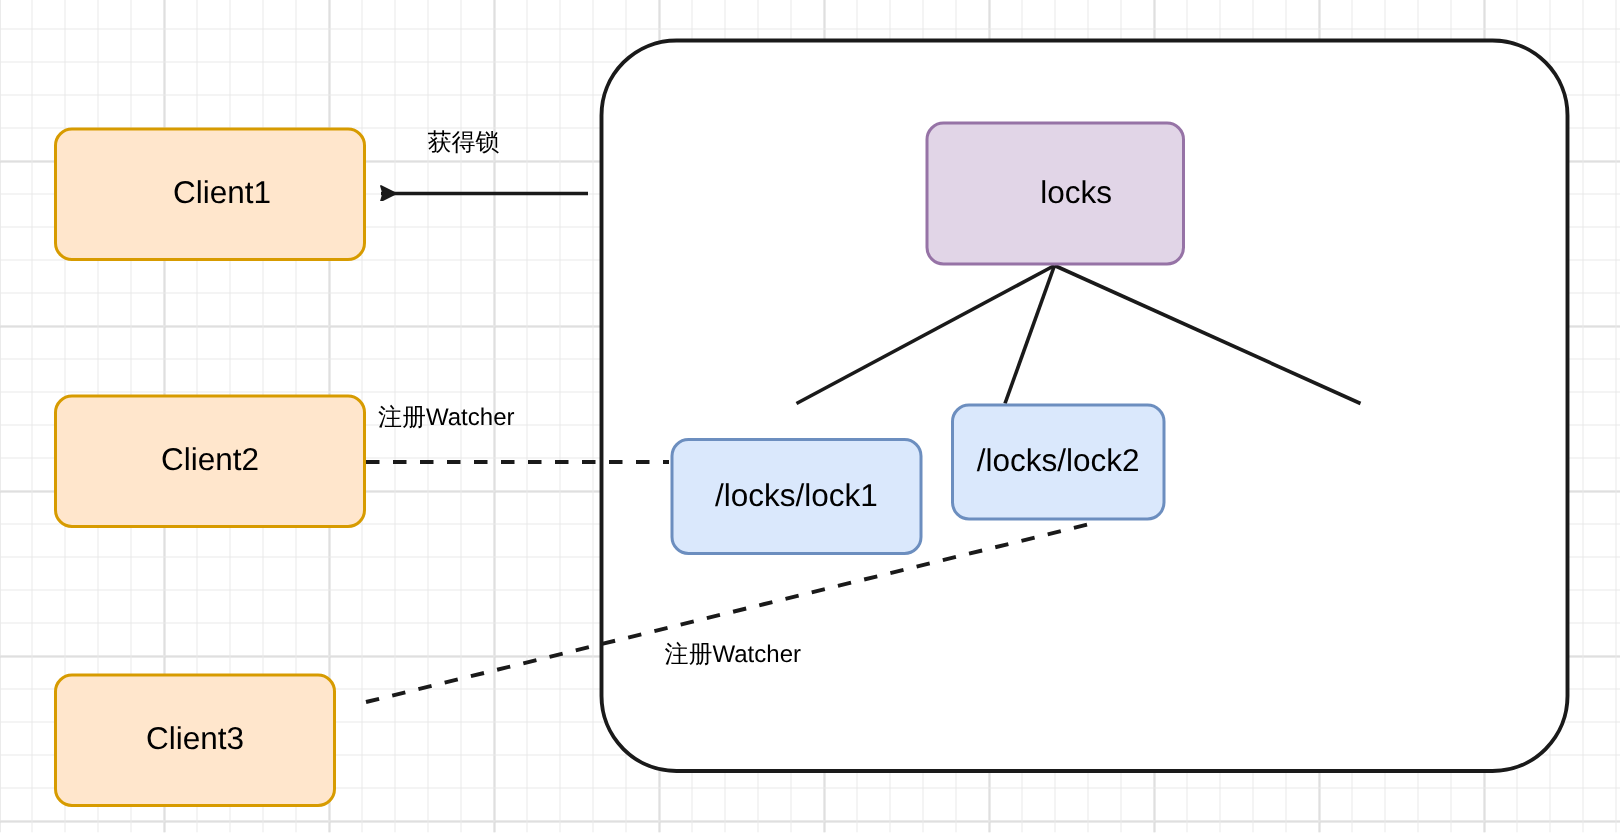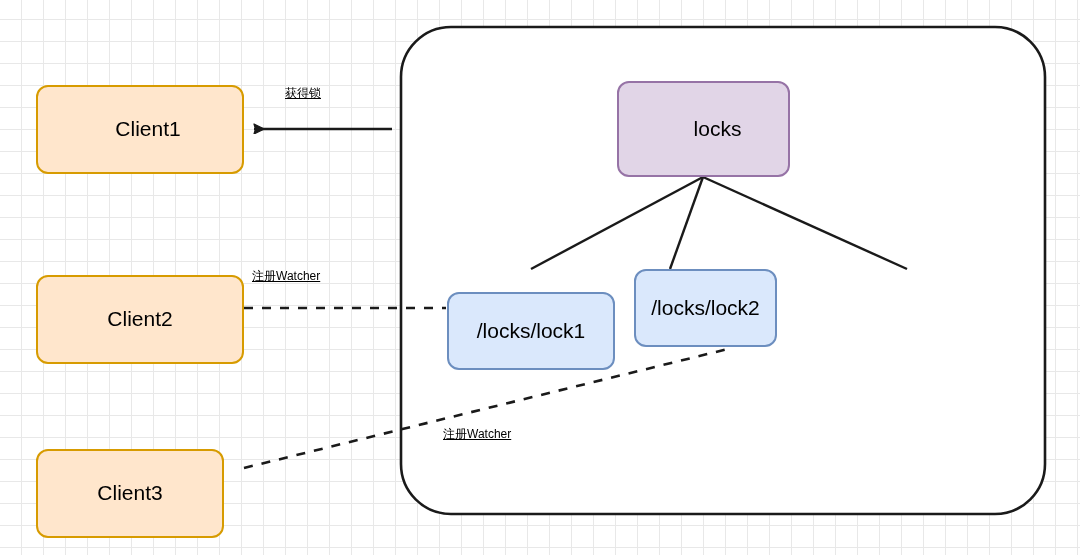--- a/index.html
+++ b/index.html
@@ -59,24 +59,23 @@
   }
   .lock-node {
     background: #dae8fc;
     border: 2px solid #6c8ebf;
     border-radius: 12px;
     font-size: 21px;
   }
   .edge-label {
     position: absolute;
     color: #000000;
-    font-size: 12px;
+    font-size: 16px;
     white-space: nowrap;
     line-height: 1.2;
-    text-decoration: underline;
   }
 </style>
 </head>
 <body>
 
 <div id="canvas">
 
   <svg id="svg-layer" viewBox="0 0 1080 555" xmlns="http://www.w3.org/2000/svg">
     <defs>
       <marker id="arrow-left" markerWidth="12" markerHeight="12" refX="10" refY="5" orient="auto" markerUnits="userSpaceOnUse">
@@ -94,21 +93,21 @@
 
     <line x1="244" y1="308" x2="446" y2="308" stroke="#1a1a1a" stroke-width="2.6" stroke-dasharray="9 9"></line>
 
     <line x1="244" y1="468" x2="732" y2="348" stroke="#1a1a1a" stroke-width="2.6" stroke-dasharray="9 9"></line>
   </svg>
 
   <div class="node client-node" style="left:36px; top:85px; width:208px; height:89px;padding-left:16px;">
     <span>Client1</span>
   </div>
 
-  <div class="node client-node" style="left:36px; top:263px; width:208px; height:89px;margin-top:12px;">
+  <div class="node client-node" style="left:36px; top:263px; width:208px; height:89px;">
     <span>Client2</span>
   </div>
 
   <div class="node client-node" style="left:36px; top:423px; width:188px; height:89px;margin-top:26px;">
     <span>Client3</span>
   </div>
 
   <div class="node root-node" style="left:617px; top:81px; width:173px; height:96px;">
     <span>locks</span>
   </div>

